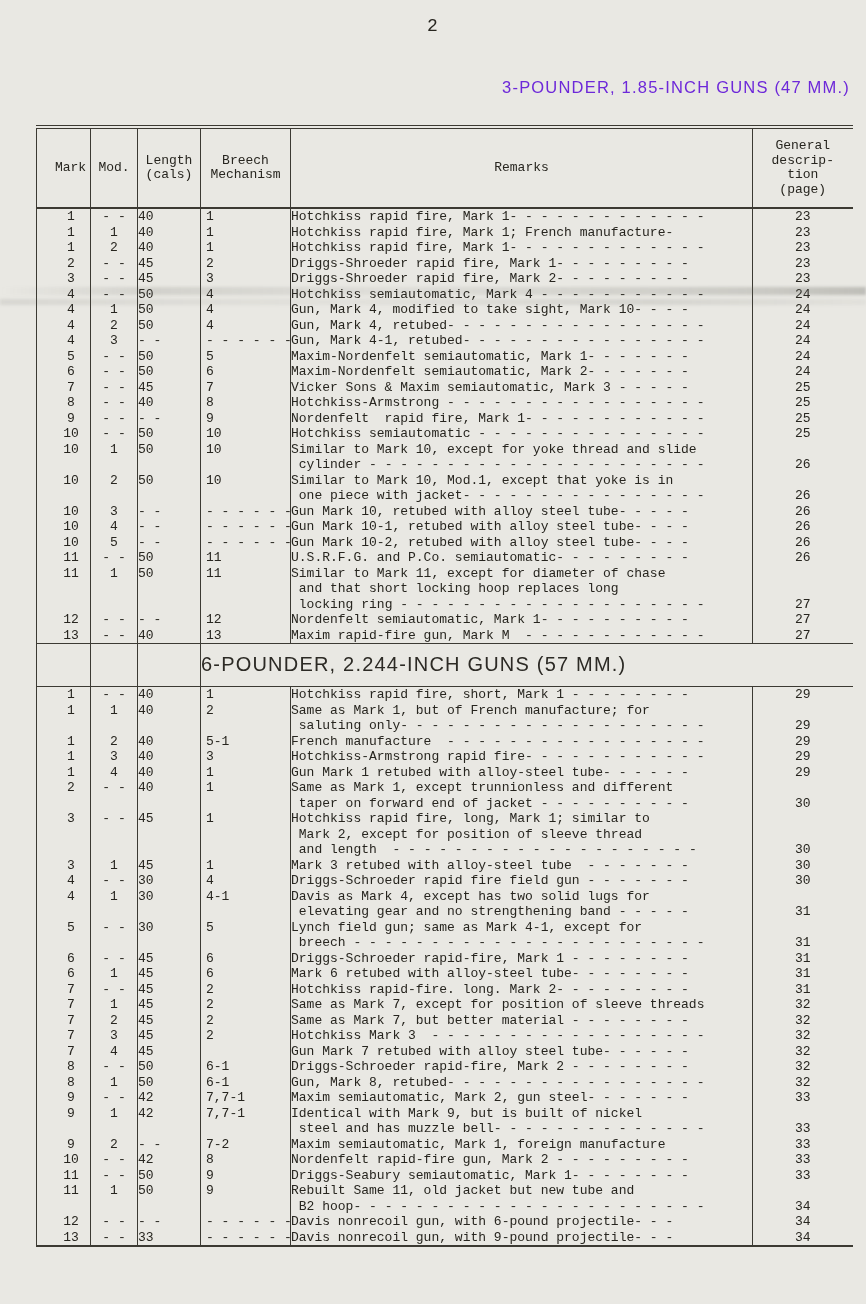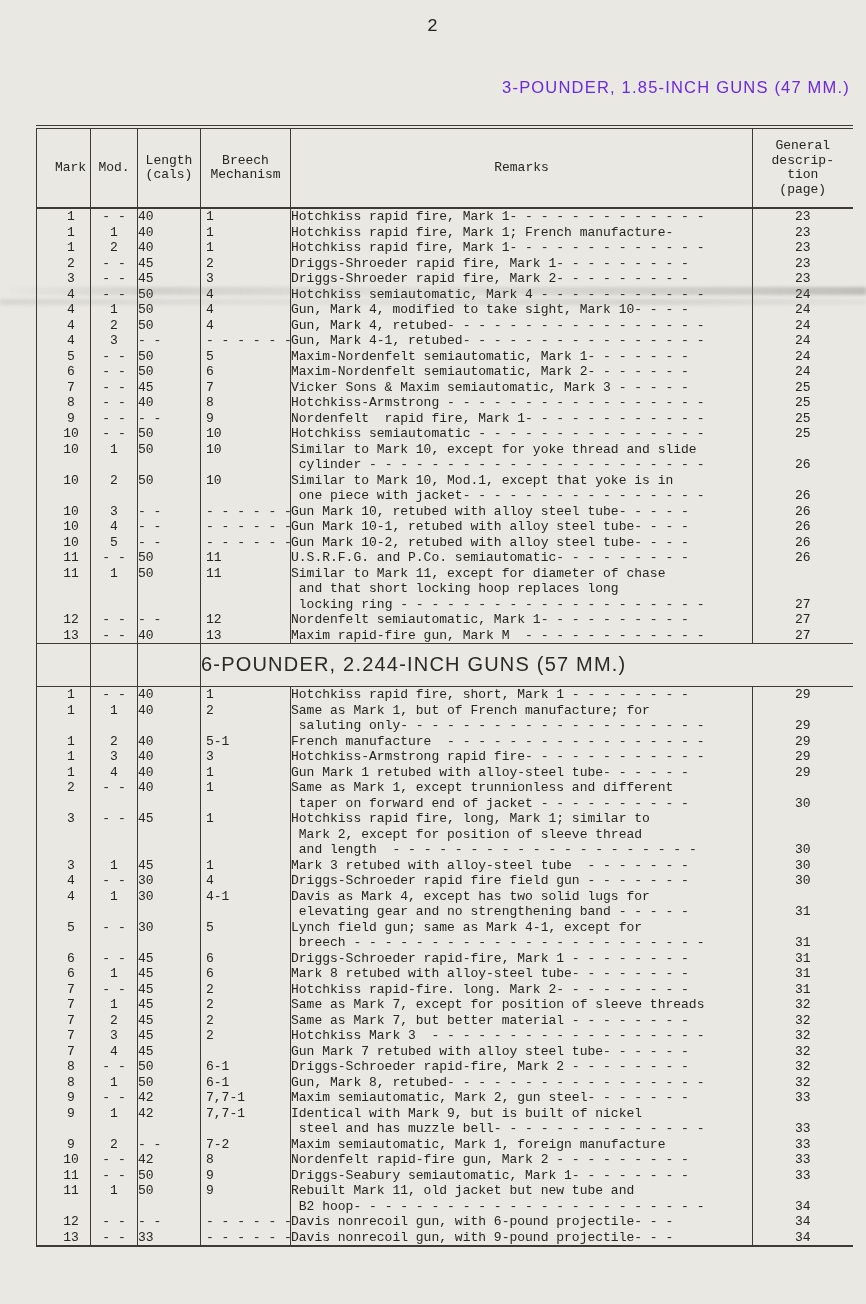--- a/index.html
+++ b/index.html
@@ -428,21 +428,21 @@
           <td class="c-len">45</td>
           <td class="c-breech">6</td>
           <td class="c-remarks">Driggs-Schroeder rapid-fire, Mark 1 - - - - - - - -</td>
           <td class="c-page">31</td>
         </tr>
         <tr>
           <td class="c-mark">6</td>
           <td class="c-mod">1</td>
           <td class="c-len">45</td>
           <td class="c-breech">6</td>
-          <td class="c-remarks">Mark 8 retubed with alloy-steel tube- - - - - - - -</td>
+          <td class="c-remarks">Mark 6 retubed with alloy-steel tube- - - - - - - -</td>
           <td class="c-page">31</td>
         </tr>
         <tr>
           <td class="c-mark">7</td>
           <td class="c-mod">- -</td>
           <td class="c-len">45</td>
           <td class="c-breech">2</td>
           <td class="c-remarks">Hotchkiss rapid-fire. long. Mark 2- - - - - - - - -</td>
           <td class="c-page">31</td>
         </tr>
@@ -533,21 +533,21 @@
           <td class="c-len">50</td>
           <td class="c-breech">9</td>
           <td class="c-remarks">Driggs-Seabury semiautomatic, Mark 1- - - - - - - -</td>
           <td class="c-page">33</td>
         </tr>
         <tr>
           <td class="c-mark">11</td>
           <td class="c-mod">1</td>
           <td class="c-len">50</td>
           <td class="c-breech">9</td>
-          <td class="c-remarks">Rebuilt Mark 11, old jacket but new tube and
+          <td class="c-remarks">Rebuilt Same 11, old jacket but new tube and
  B2 hoop- - - - - - - - - - - - - - - - - - - - - - -</td>
           <td class="c-page">34</td>
         </tr>
         <tr>
           <td class="c-mark">12</td>
           <td class="c-mod">- -</td>
           <td class="c-len">- -</td>
           <td class="c-breech">- - - - - -</td>
           <td class="c-remarks">Davis nonrecoil gun, with 6-pound projectile- - -</td>
           <td class="c-page">34</td>

